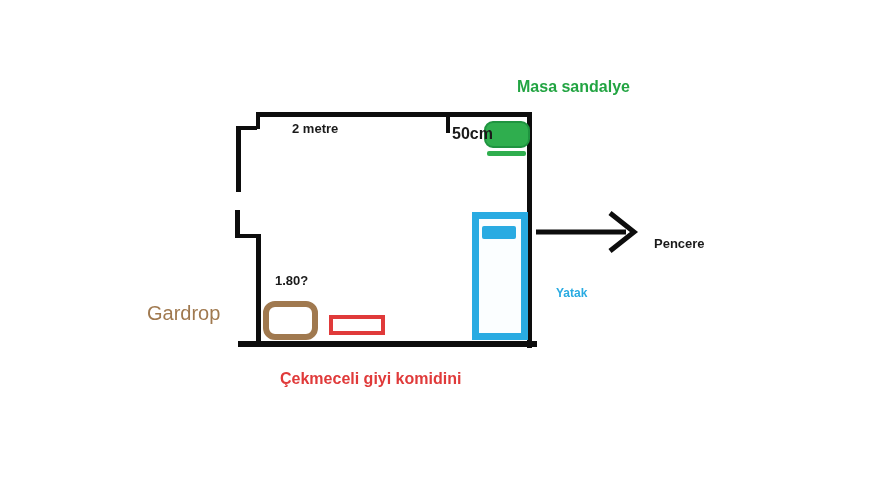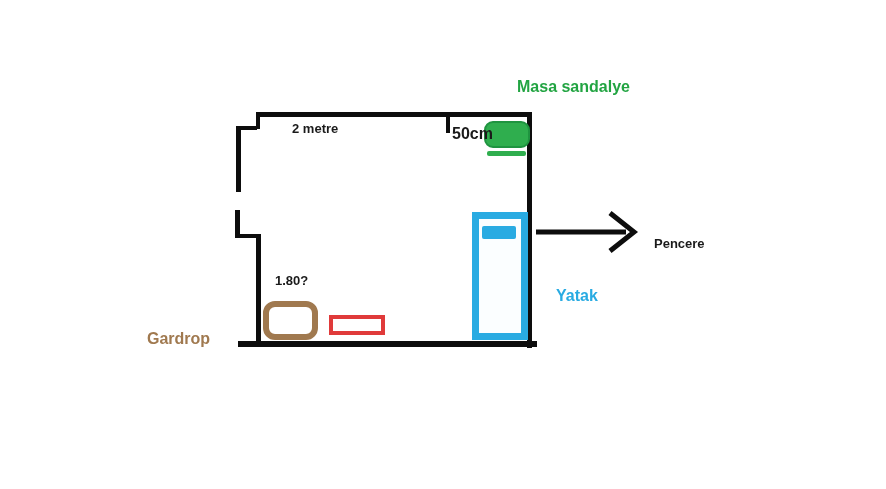--- a/index.html
+++ b/index.html
@@ -17,22 +17,22 @@
   }
   .abs { position: absolute; }
 
   
   .wall { background: var(--wall, #0d0d0d); }
 
   
   .label { white-space: nowrap; line-height: 1.1; }
   .label-black { color: var(--text-black, #1a1a1a); font-size: 13px; font-weight: 700; }
   .label-green { color: var(--label-green, #22a442); font-size: 16px; font-weight: 700; }
-  .label-blue  { color: var(--label-blue, #29abe2);  font-size: 16px; font-weight: 700; }
-  .label-brown { color: var(--label-brown, #a0794f); font-size: 16px; font-weight: 700; margin-top: 28px; }
+  .label-blue  { color: var(--label-blue, #29abe2);  font-size: 12px; font-weight: 700; }
+  .label-brown { color: var(--label-brown, #a0794f); font-size: 20px; font-weight: 400; }
   .label-red   { color: var(--label-red, #e03a3a);   font-size: 16px; font-weight: 700; }
   .label-small { font-size: 16px; }
 
   
   .table-green {
     left: 484px; top: 121px; width: 46px; height: 27px;
     background: var(--table-green, #2fae4e);
     border: 2px solid var(--table-green-dark, #1f9440);
     border-radius: 9px;
     box-sizing: border-box;
@@ -110,14 +110,15 @@
   <div class="abs label label-black label-small" style="left:452px; top:125px;">50cm</div>
 
   <div class="abs label label-black" style="left:654px; top:225px;margin-top:12px;">Pencere</div>
 
   <div class="abs label label-blue" style="left:556px; top:287px;">Yatak</div>
 
   <div class="abs label label-brown" style="left:147px; top:302px;">Gardrop</div>
 
   <div class="abs label label-black" style="left:266px; top:274px;margin-left:9px;">1.80?</div>
 
+  <div class="abs label label-red" style="left:280px; top:370px;">Çekmeceli giyi komidini</div>
 
 </div>
 
 </body></html>

